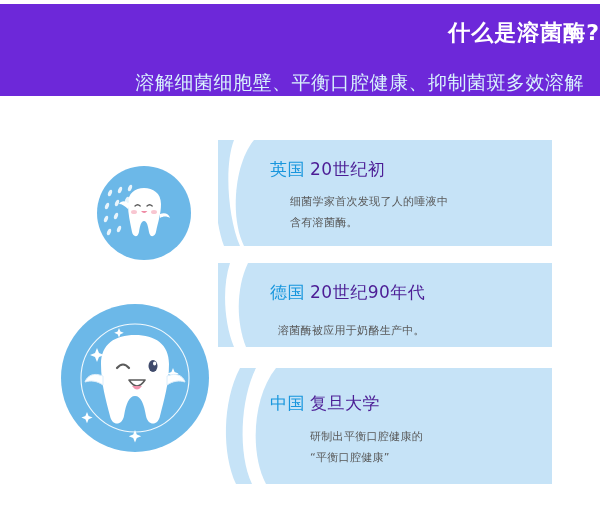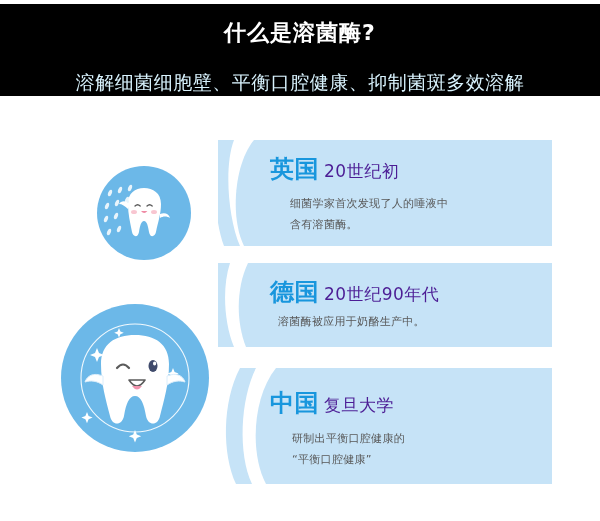--- a/index.html
+++ b/index.html
@@ -23,23 +23,23 @@
     overflow: hidden;
   }
 
   
   .header {
     position: absolute;
     left: 0;
     top: 4px;
     width: 600px;
     height: 92px;
-    background: #000000;
+    background: #6d28d9;
     box-sizing: border-box;
-    text-align: center;
+    text-align: right;
   }
   .header-title {
     margin: 0;
     padding-top: 15px;
     font-size: 22px;
     font-weight: bold;
     color: #ffffff;
     letter-spacing: 1px;
     line-height: 28px;
   }
@@ -101,22 +101,22 @@
     left: 52px;
     top: 0;
     width: 270px;
   }
   .card-heading {
     margin: 0;
     white-space: nowrap;
     line-height: 26px;
   }
   .card-country {
-    font-size: 24px;
-    font-weight: bold;
+    font-size: 17px;
+    font-weight: normal;
     color: #1896dd;
     letter-spacing: 0.5px;
   }
   .card-period {
     font-size: 17px;
     font-weight: normal;
     color: #4c1d95;
     letter-spacing: 0.5px;
     margin-left: 5px;
   }
@@ -129,26 +129,26 @@
   }
 
   
   #card-uk            { top: 44px;  height: 106px; }
   #card-uk .card-content   { padding-top: 16px; }
   #card-uk .card-body      { margin-left: 20px; margin-top: 8px; }
 
   
   #card-germany       { top: 167px; height: 84px; }
   #card-germany .card-content { padding-top: 16px; }
-  #card-germany .card-body    { margin-left: 8px; margin-top: 3px; }
+  #card-germany .card-body    { margin-left: 8px; margin-top: 14px; }
 
   
   #card-china         { top: 272px; height: 116px; }
   #card-china .card-content  { padding-top: 22px; }
-  #card-china .card-body     { margin-left: 22px; margin-top: 9px; }
+  #card-china .card-body     { margin-left: 40px; margin-top: 9px; }
 
   .card-body-line { display: block; white-space: nowrap; }
 </style>
 </head>
 <body>
 
 <div id="page">
 
   <div class="header">
     <div class="header-title">什么是溶菌酶?</div>

